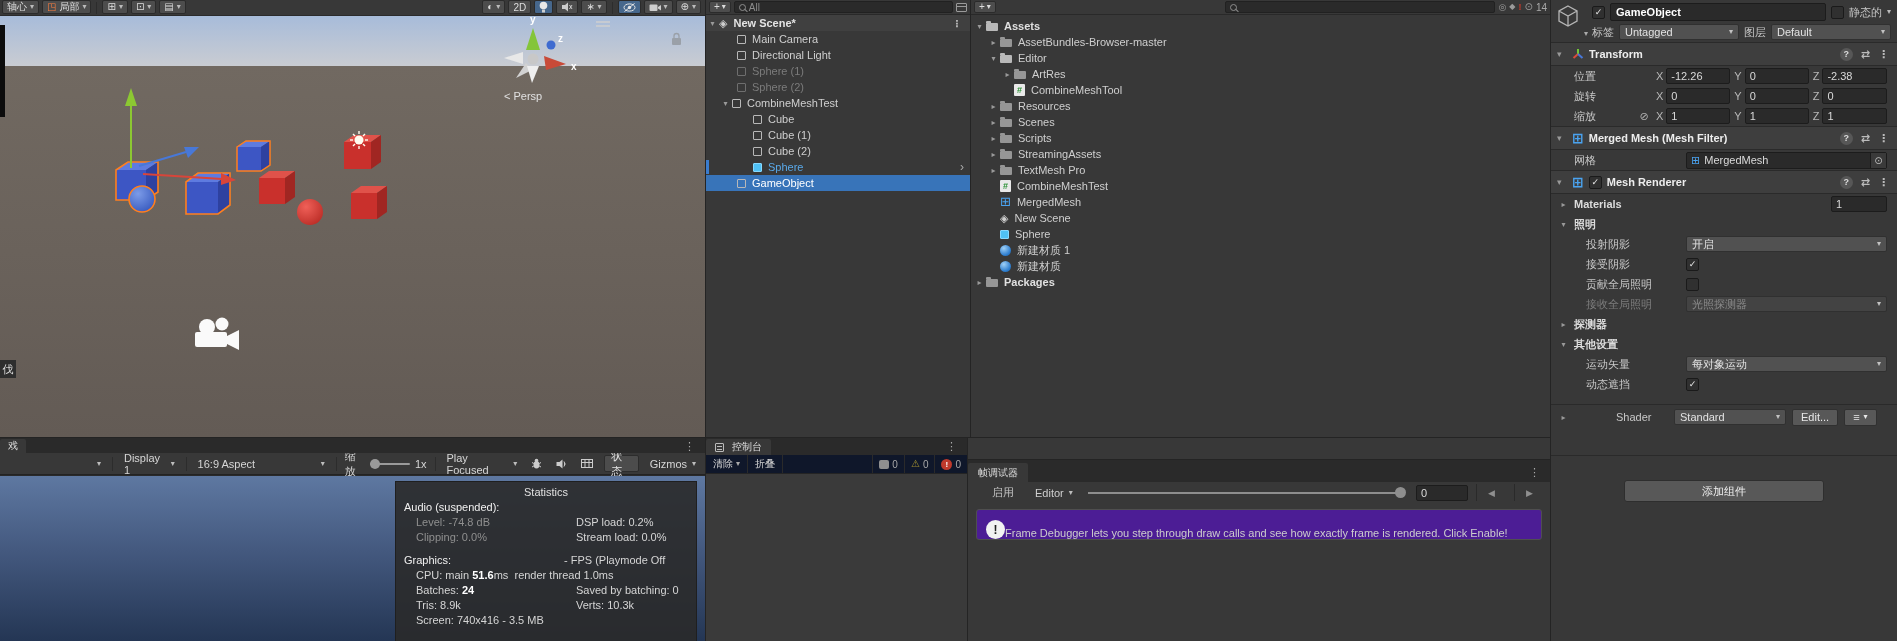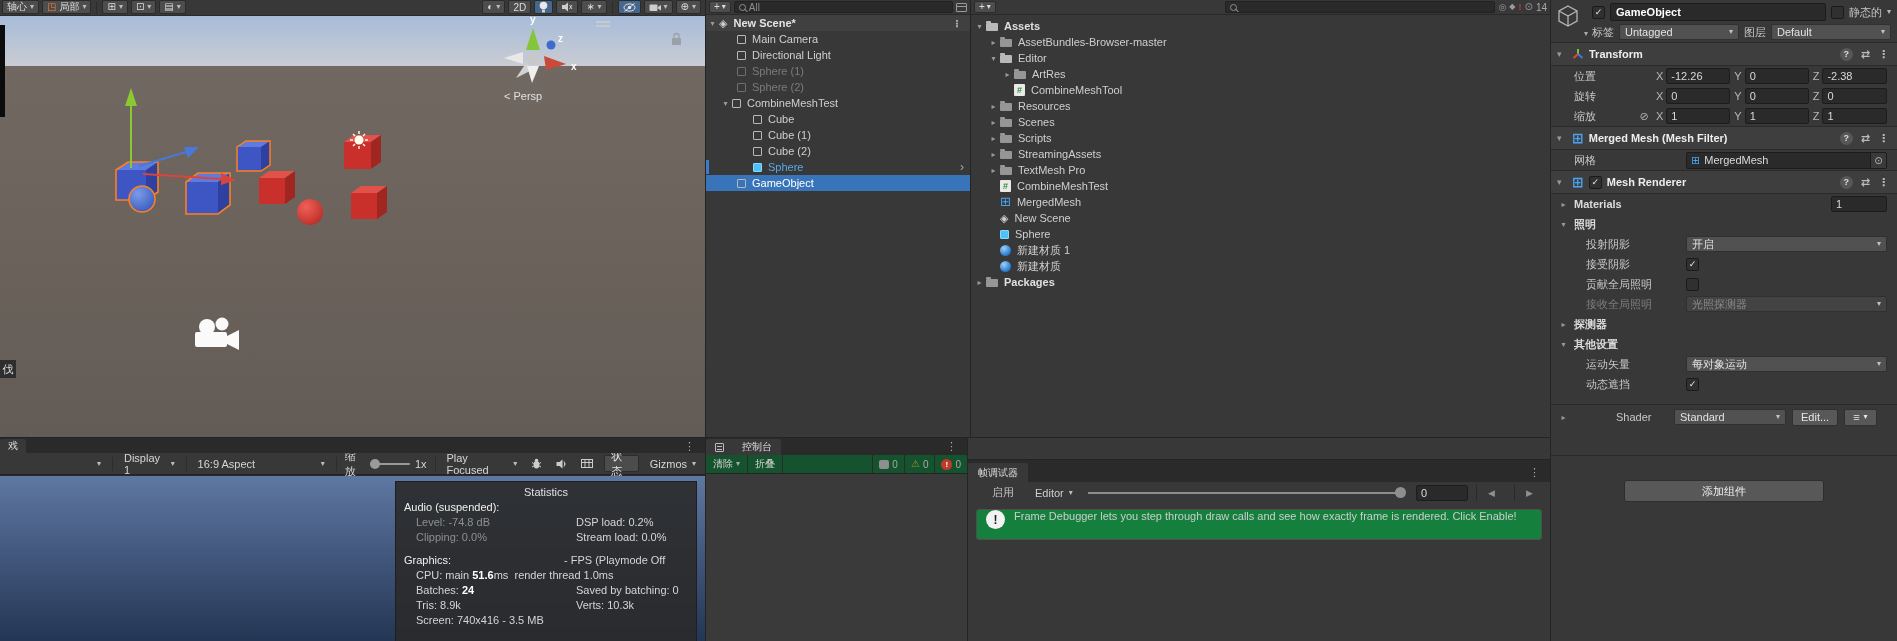--- a/index.html
+++ b/index.html
@@ -114,42 +114,42 @@
 #stats{position:absolute;left:395px;top:43px;width:302px;height:161px;background:rgba(42,42,42,.9);border:1px solid #1f1f1f;padding:3px 8px;color:#d5d5d5;line-height:15px;z-index:4}
 #stats .title{text-align:center;color:#e0e0e0}
 #stats .hd{font-weight:normal;color:#f0f0f0}
 #stats .dim{color:#8f8f8f}
 #stats .r{display:flex}
 #stats .c1{width:160px;flex:none}
 #stats .ind{padding-left:12px}
 #stats b{color:#fff}
 
 .ctabbar{height:17px;background:#2a2a2a;display:flex;align-items:flex-end;position:relative;flex:none}
-.ctab{height:16px;background:#383838;color:#ddd;display:flex;align-items:center;gap:18px;padding:0 9px;font-size:10px;border-radius:2px 2px 0 0}
+.ctab{height:16px;background:#383838;color:#ddd;display:flex;align-items:center;gap:8px;padding:0 9px;font-size:10px;border-radius:2px 2px 0 0}
 .conico{width:9px;height:9px;border:1px solid #bbb;border-radius:1px;position:relative}
 .conico::before{content:"";position:absolute;left:1px;top:2px;right:1px;height:1px;background:#bbb;box-shadow:0 3px 0 #bbb}
-.ctoolbar{height:19px;background:#14532d;border-bottom:1px solid #242424;display:flex;align-items:stretch;flex:none;color:#cfcfcf}
+.ctoolbar{height:19px;background:#0f172a;border-bottom:1px solid #242424;display:flex;align-items:stretch;flex:none;color:#cfcfcf}
 .cbtn{display:flex;align-items:center;padding:0 7px;border-right:1px solid #2a2a2a;font-size:10px;gap:3px}
 .cbtn .g-dd{font-size:8px;color:#aaa}
 .cspace{flex:1}
 .badge{display:flex;align-items:center;gap:3px;padding:0 6px;border-left:1px solid #2a2a2a;color:#a8a8a8;font-size:10px}
 .bub{width:10px;height:9px;background:#8f8f8f;border-radius:2px}
 .g-warn{color:#9b8a2f;font-size:10px}
 .errc{width:11px;height:11px;border-radius:50%;background:#c0392b;color:#fff;font-size:8px;font-weight:bold;display:inline-flex;align-items:center;justify-content:center}
 .clog{flex:1;background:#3a3a3a}
 .fd-top{height:22px;background:#383838;border-bottom:1px solid #242424}
 .fd-tabbar{height:22px;background:#2a2a2a;display:flex;align-items:flex-end;position:relative}
 .fd-tab{height:19px;background:#383838;color:#ddd;display:flex;align-items:center;padding:0 10px;font-size:10px;border-radius:2px 2px 0 0}
 .fd-toolbar{height:21px;background:#383838;display:flex;align-items:center;padding:0 6px 0 14px;gap:8px;color:#cfcfcf}
 .fd-enable{padding:0 10px;color:#c4c4c4}
 .fd-slider{flex:1;position:relative;height:2px;background:#8e8e8e;margin:0 4px}
 .fd-knob{position:absolute;right:-2px;top:-4.5px;width:11px;height:11px;border-radius:50%;background:#8e8e8e}
 .fd-frame{width:52px;flex:none}
 .fd-arrow{width:30px;height:17px;display:inline-flex;align-items:center;justify-content:center;color:#8f8f8f;font-size:9px;border-left:1px solid #2a2a2a}
-.fd-msg{margin:6px 8px 0 8px;height:31px;background:#15803d;border:1px solid #4f4f4f;border-radius:3px;display:flex;align-items:flex-start;gap:9px;padding:0 9px;color:#cccccc}
+.fd-msg{margin:6px 8px 0 8px;height:31px;background:#4c1d95;border:1px solid #4f4f4f;border-radius:3px;display:flex;align-items:flex-end;padding:0 9px;color:#cccccc}
 .bangico{width:19px;height:19px;border-radius:50%;background:#f2f2f2;color:#222;font-weight:bold;font-size:12px;display:flex;align-items:center;justify-content:center;flex:none}
 #edge-tab{position:absolute;left:0;top:360px;width:16px;height:18px;background:#2e2e2e;color:#ddd;display:flex;align-items:center;justify-content:center;font-size:11px;z-index:7}
 </style>
 </head>
 <body>
 
 <div id="root">
 
   <div id="scene-view" class="panel">
     <div class="stoolbar">

